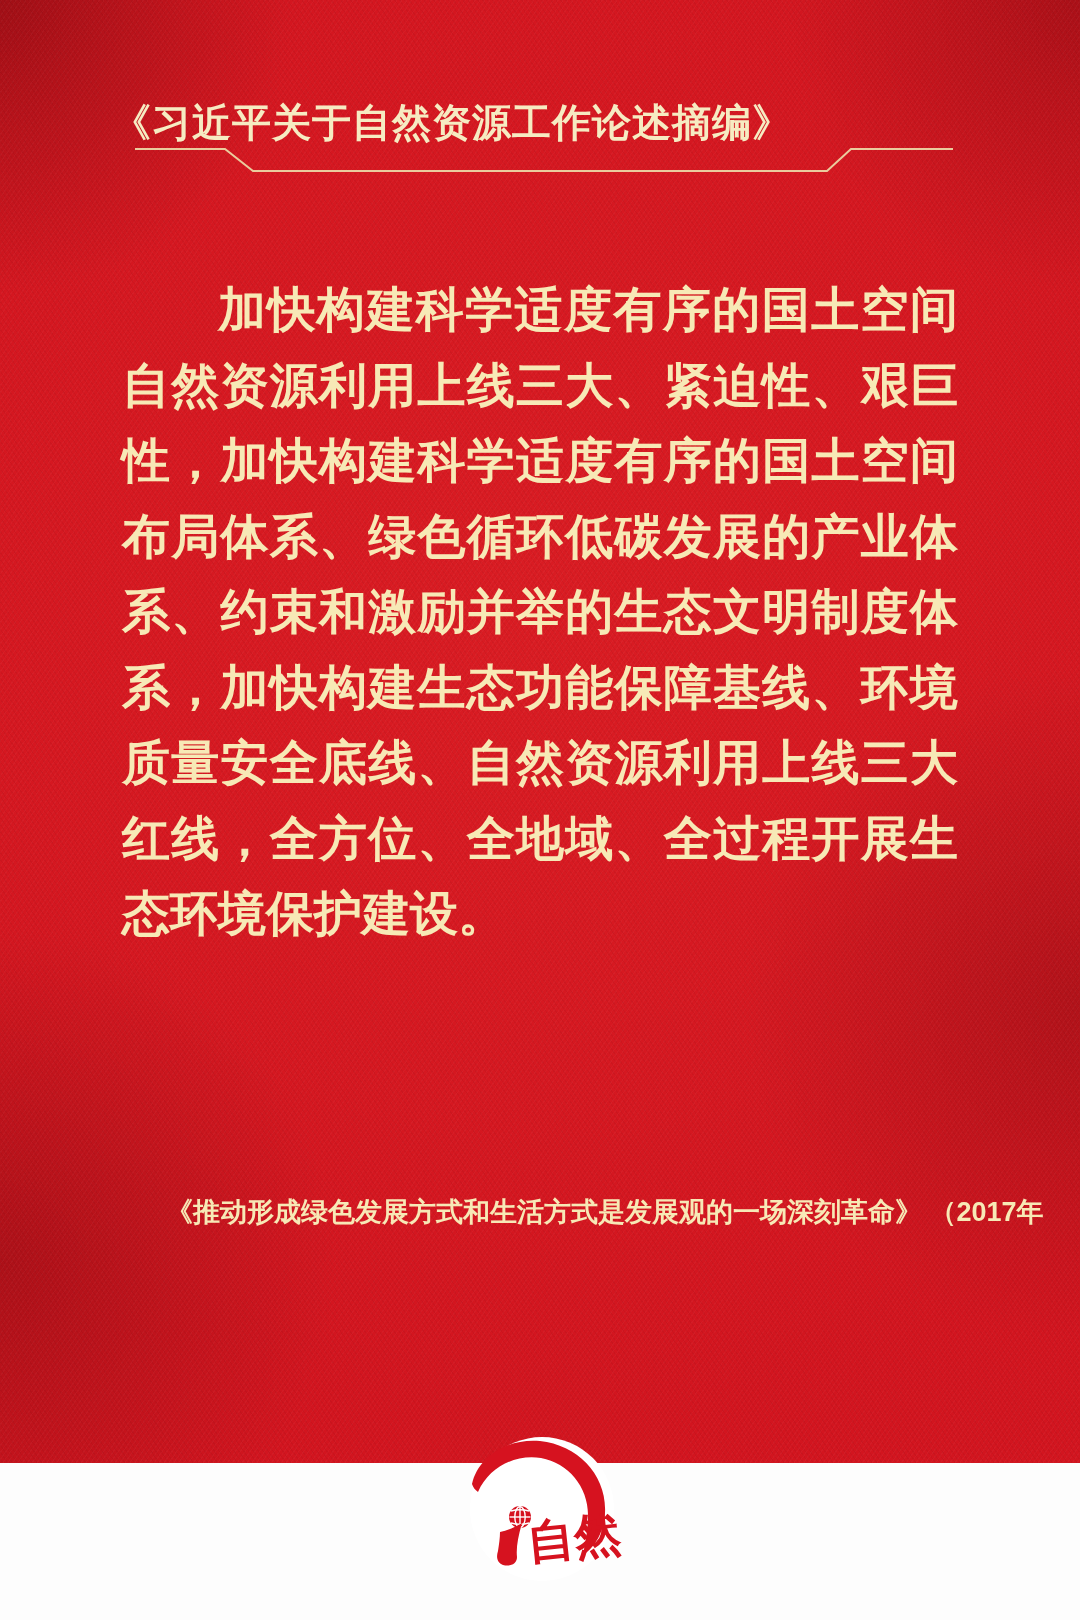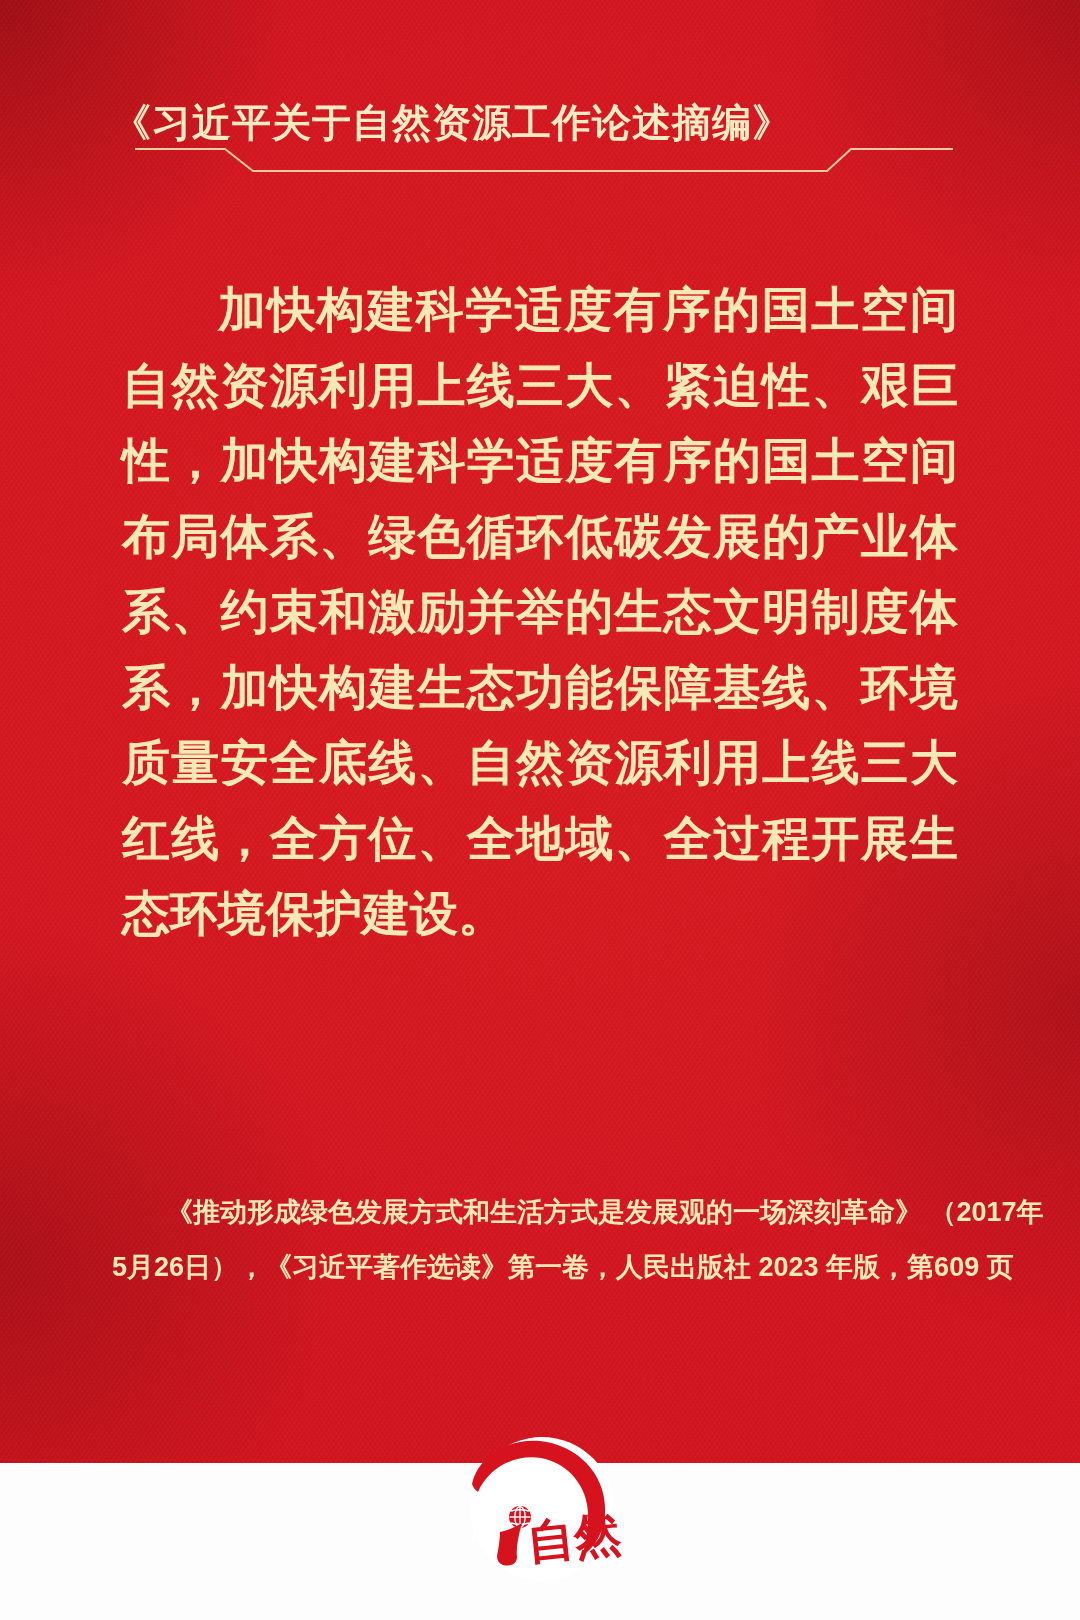--- a/index.html
+++ b/index.html
@@ -74,21 +74,20 @@
     <div class="bline">布局体系、绿色循环低碳发展的产业体</div>
     <div class="bline">系、约束和激励并举的生态文明制度体</div>
     <div class="bline">系，加快构建生态功能保障基线、环境</div>
     <div class="bline">质量安全底线、自然资源利用上线三大</div>
     <div class="bline">红线，全方位、全地域、全过程开展生</div>
     <div class="bline last">态环境保护建设。</div>
   </div>
 
   <div class="citation">
     <div class="cline first">《推动形成绿色发展方式和生活方式是发展观的一场深刻革命》 （2017年</div>
-    <div class="cline">5月26日），《习近平著作选读》第一卷，人民出版社 2023 年版，第609 页</div>
   </div>
 
   <div class="footer-band"></div>
 
   <svg class="logo" width="200" height="200" viewBox="0 0 200 200">
 
     <circle cx="101" cy="109" r="72" fill="#ffffff"></circle>
 
     <path fill="#d6121f" d="M 31 84
              C 37 57 66 38 99 41

